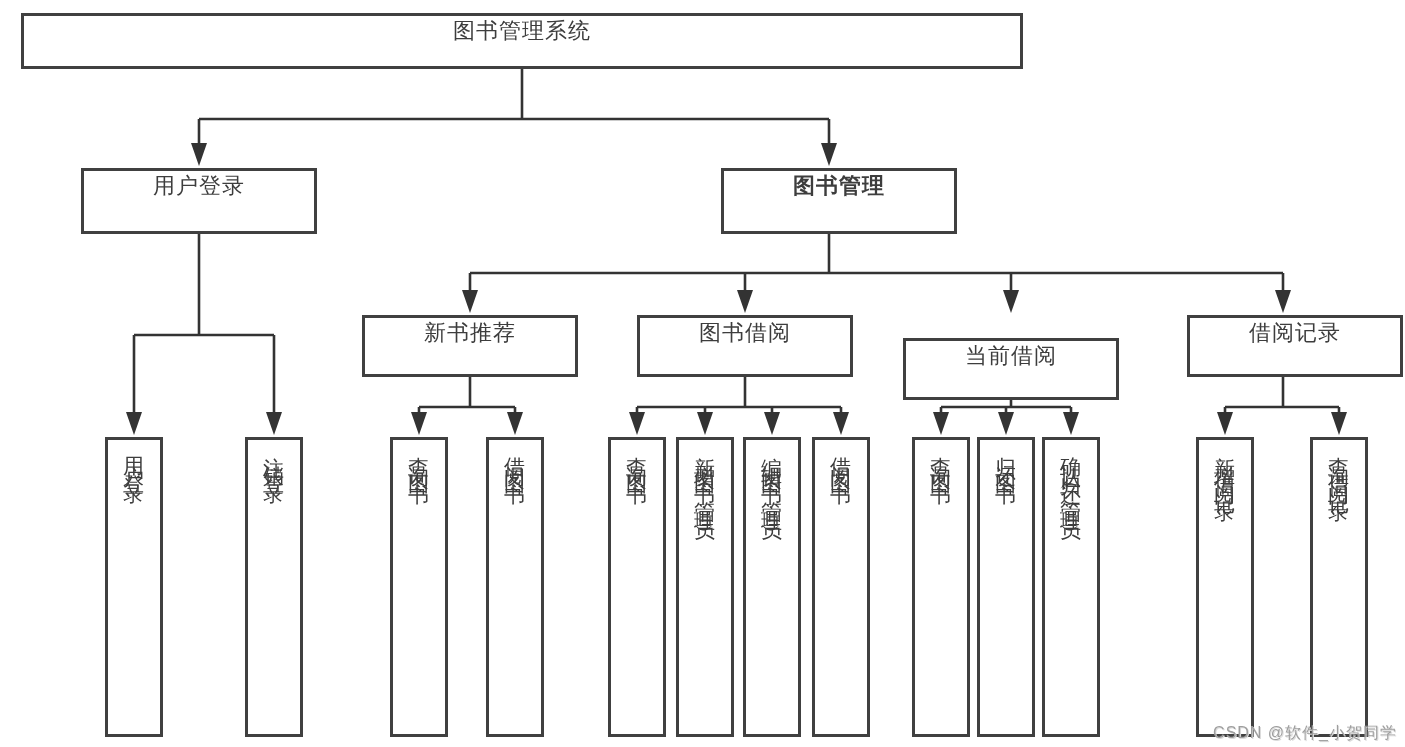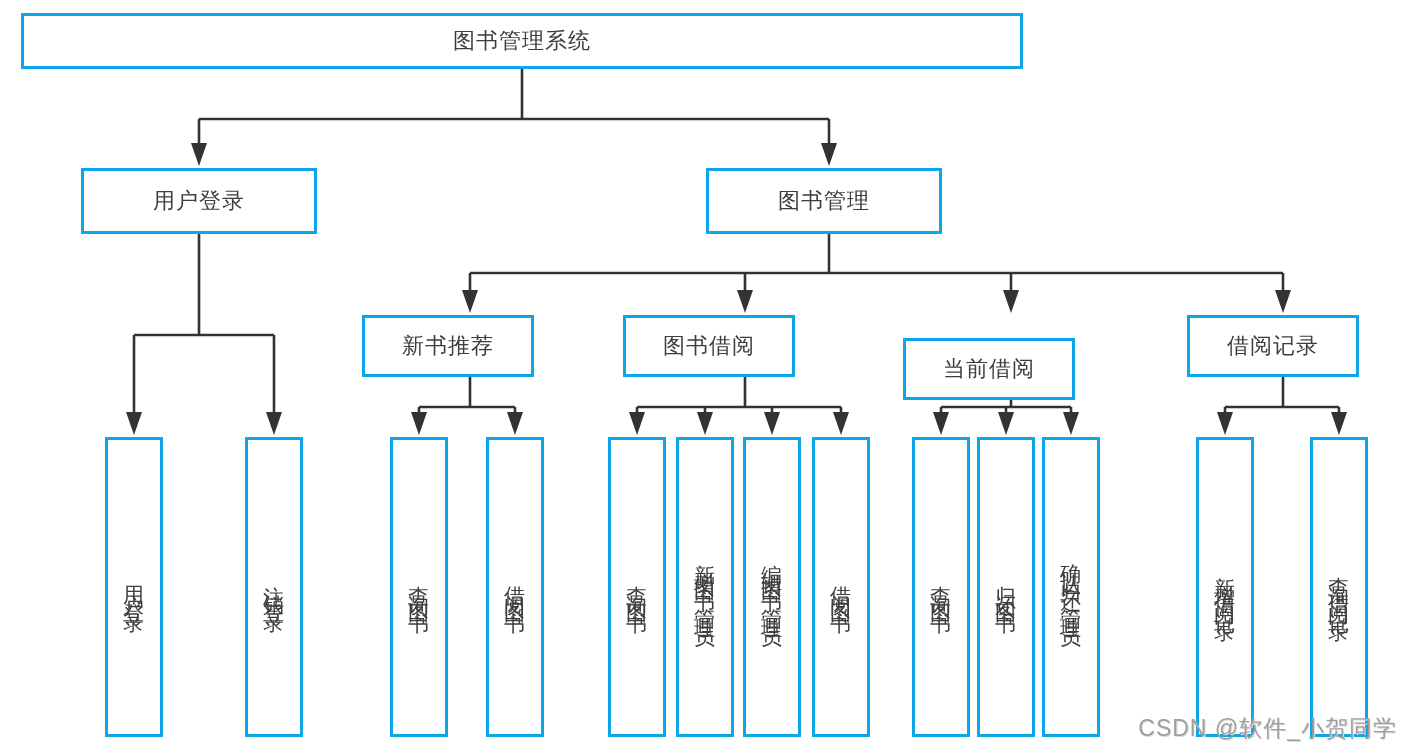--- a/index.html
+++ b/index.html
@@ -18,46 +18,46 @@
   #connector-svg {
     position: absolute;
     left: 0; top: 0;
     width: 1405px;
     height: 747px;
     pointer-events: none;
   }
   .box {
     position: absolute;
     box-sizing: border-box;
-    border: 3px solid #0ea5e9;
+    border: 3px solid #404040;
     background: #ffffff;
     display: flex;
-    align-items: center;
+    align-items: flex-start;
     justify-content: center;
     color: #3d3d3d;
     font-size: 22px;
     letter-spacing: 1px;
     white-space: nowrap;
     z-index: 2;
   }
   .root-box   { left: 21px;  top: 13px;  width: 1002px; height: 56px; }
   .l2-box     { height: 66px; width: 236px; top: 168px; }
-  .l3-box     { height: 62px; width: 172px; top: 315px; }
+  .l3-box     { height: 62px; width: 216px; top: 315px; }
   .leaf-box   { top: 437px; height: 300px; width: 58px; }
   .vtext {
     writing-mode: vertical-rl;
     letter-spacing: 9px;
     font-size: 21px;
     line-height: 1;
   }
   #watermark {
     position: absolute;
     right: 8px;
     bottom: 3px;
-    font-size: 23px;
+    font-size: 16px;
     color: #9e9e9e;
     letter-spacing: 1px;
     text-shadow: 1px 1px 0 #dcdcdc;
     z-index: 3;
     white-space: nowrap;
   }
 </style>
 </head>
 <body>
 
@@ -118,28 +118,28 @@
       <polygon points="1331,412 1347,412 1339,435" fill="#333333"></polygon>
     </svg>
 
   <div class="box root-box">
     <span>图书管理系统</span>
   </div>
 
   <div class="box l2-box" style="left:81px;">
     <span>用户登录</span>
   </div>
-  <div class="box l2-box" style="left:706px;">
+  <div class="box l2-box" style="left:721px;font-weight:bold;">
     <span>图书管理</span>
   </div>
 
   <div class="box l3-box" style="left:362px;">
     <span>新书推荐</span>
   </div>
-  <div class="box l3-box" style="left:623px;">
+  <div class="box l3-box" style="left:637px;">
     <span>图书借阅</span>
   </div>
   <div class="box l3-box" style="left:903px;margin-top:23px;">
     <span>当前借阅</span>
   </div>
   <div class="box l3-box" style="left:1175px;margin-left:12px;">
     <span>借阅记录</span>
   </div>
 
   <div class="box leaf-box" style="left:105px;">

